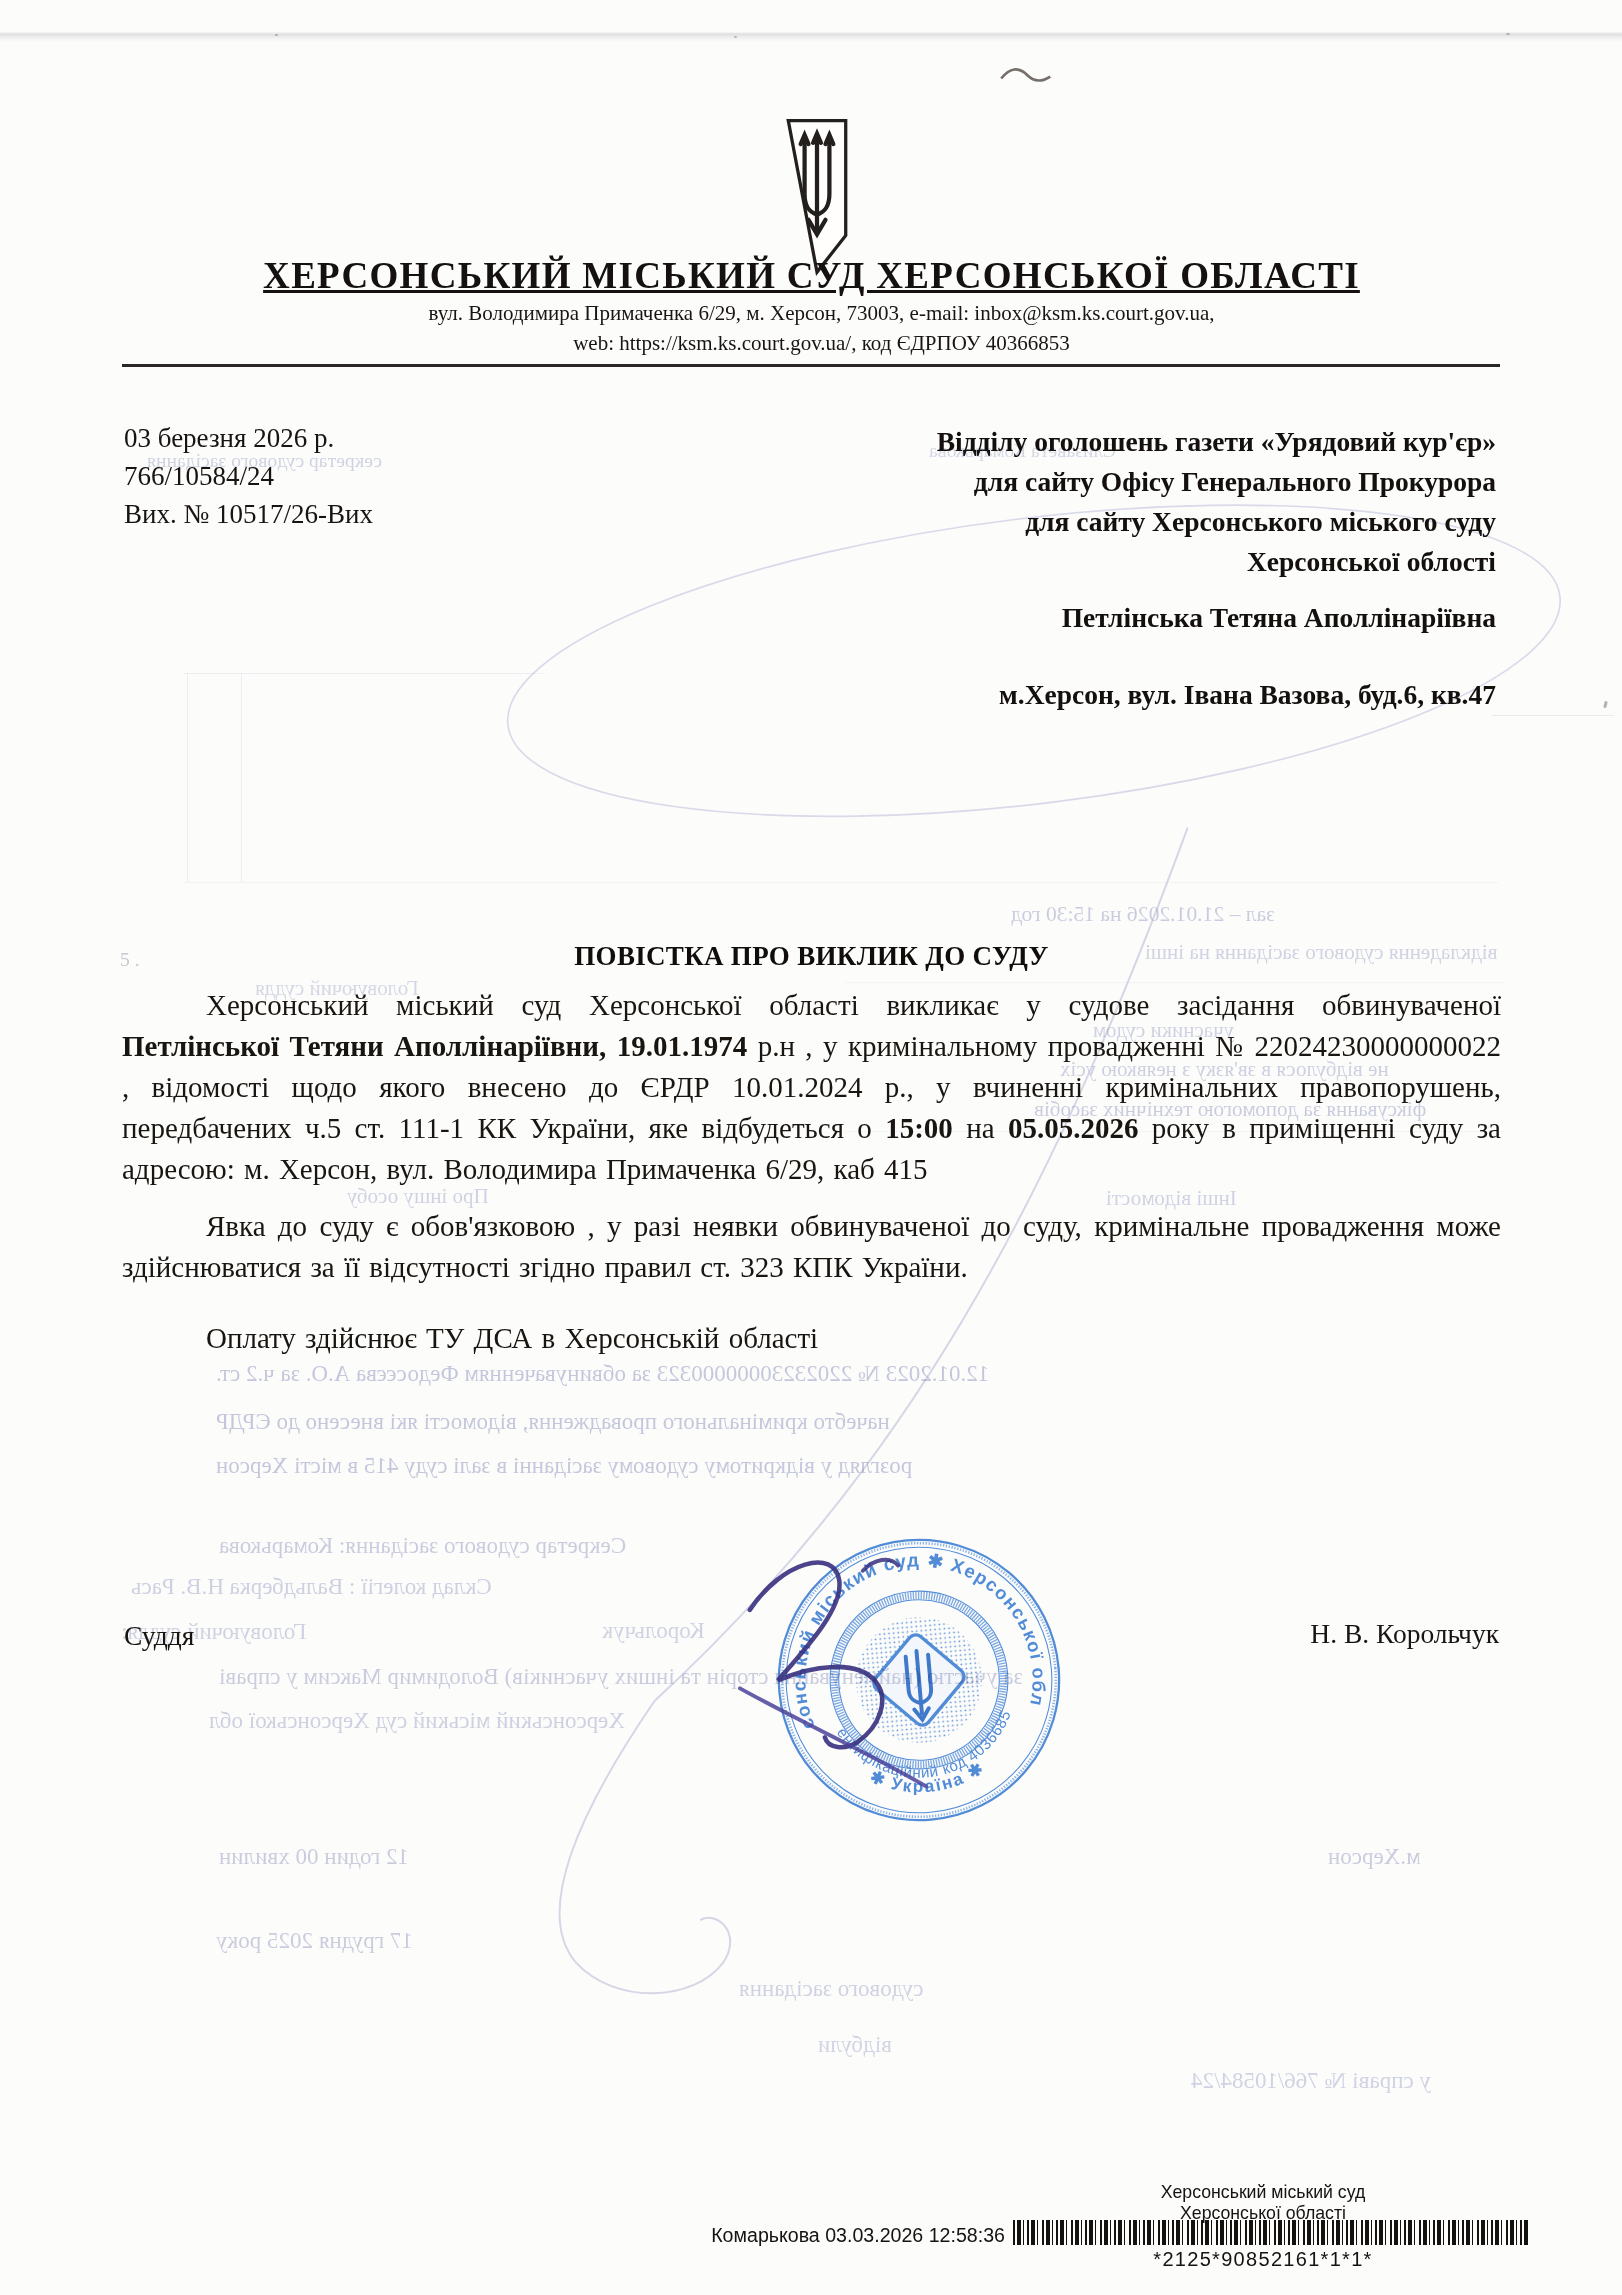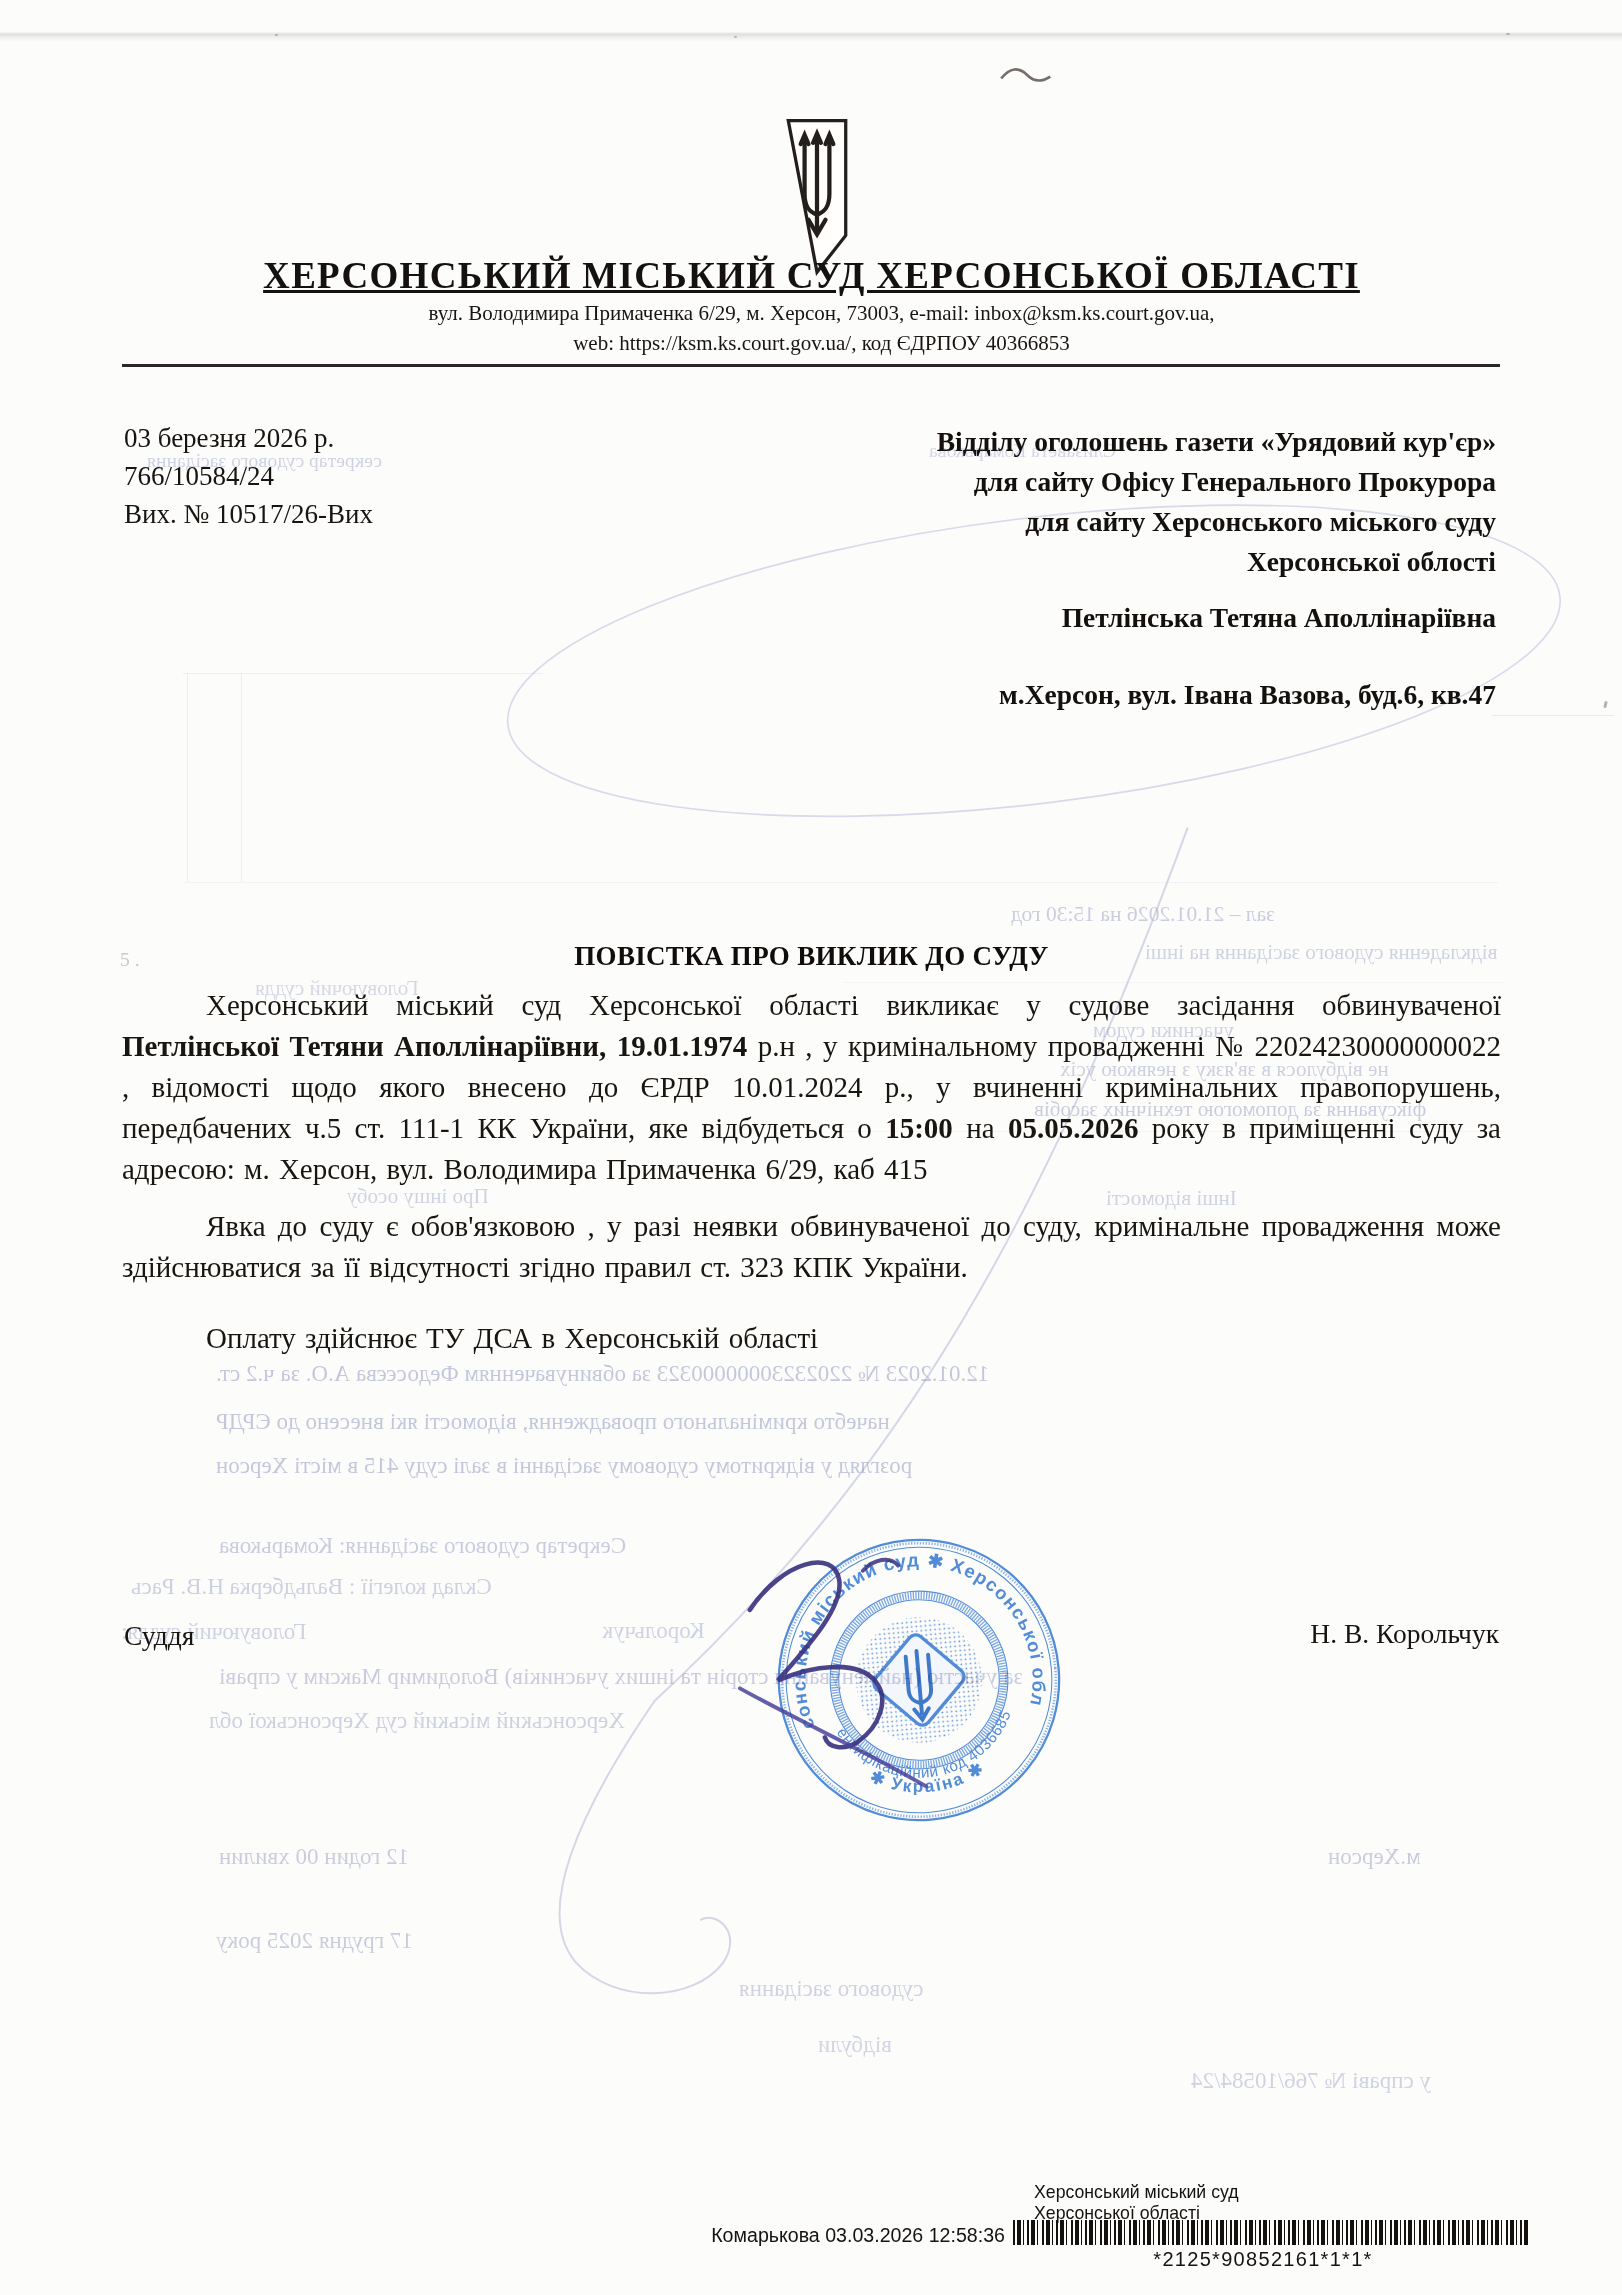--- a/index.html
+++ b/index.html
@@ -25,21 +25,21 @@
   
   .title{left:0; top:941px; width:1623px; text-align:center; font-weight:bold; font-size:27px; letter-spacing:0.3px; color:#100d0b;}
   .content{left:122px; top:985px; width:1379px; font-size:29px; line-height:41px; text-align:justify; color:#191511; word-spacing:2px;}
   .content p{margin:0; text-indent:84px;}
   .content p.p2{margin-top:15.7px;}
   .content p.p3{margin-top:30px; text-align:left;}
   
   .sig-label{left:124px; top:1620px; font-size:27.5px; color:#181411;}
   .judge-name{right:124px; top:1618px; font-size:27.5px; color:#181411; white-space:nowrap;}
   
-  .f-court{left:1034px; top:2182px; width:458px; text-align:left; font-family:"Liberation Sans",sans-serif; font-size:17.7px; line-height:21px; color:#15120f;}
+  .f-court{left:1034px; top:2182px; width:458px; text-align:center; font-family:"Liberation Sans",sans-serif; font-size:17.7px; line-height:21px; color:#15120f;}
   .f-operator{left:687px; top:2224px; width:318px; text-align:right; font-family:"Liberation Sans",sans-serif; font-size:19.6px; color:#15120f; white-space:nowrap;}
   .barcode{left:1013px; top:2220px; width:516px; height:25px;
     background-image:repeating-linear-gradient(90deg,
       #14110e 0 2px, rgba(0,0,0,0) 2px 3.9px,
       #14110e 3.9px 7.9px, rgba(0,0,0,0) 7.9px 9.8px,
       #14110e 9.8px 11px, rgba(0,0,0,0) 11px 14.4px,
       #14110e 14.4px 15.7px, rgba(0,0,0,0) 15.7px 17.7px,
       #14110e 17.7px 21.6px, rgba(0,0,0,0) 21.6px 23.6px,
       #14110e 23.6px 25px, rgba(0,0,0,0) 25px 29px);
   }

